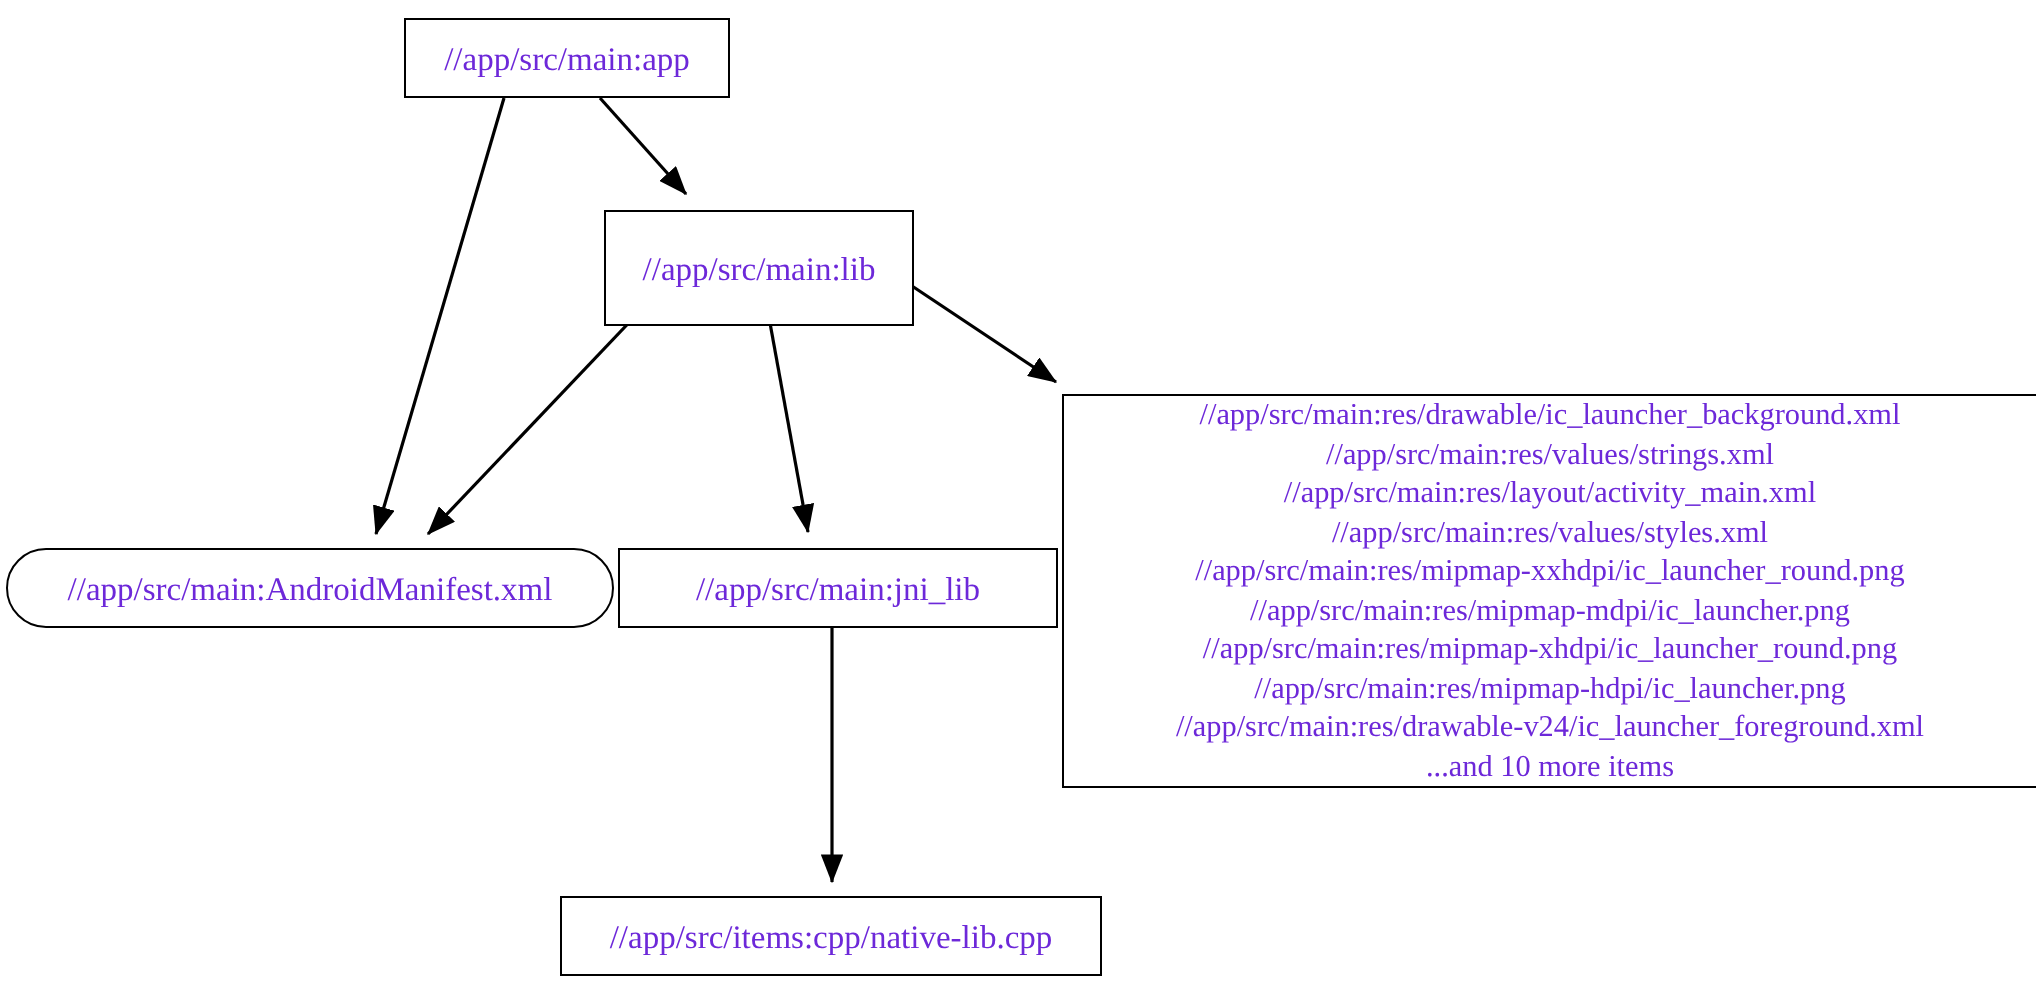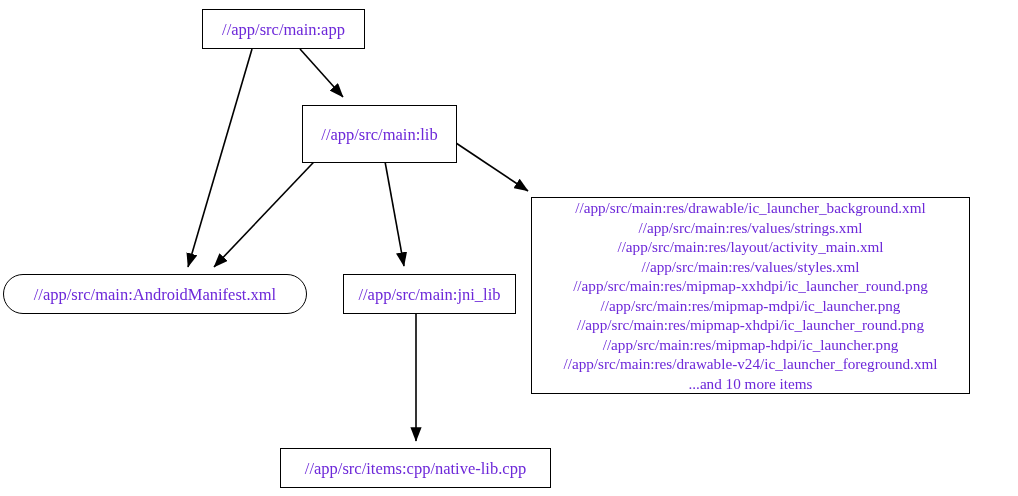--- a/index.html
+++ b/index.html
@@ -50,22 +50,22 @@
   }
   .node-multi .node-label {
     font-size: 15.2px;
     line-height: 19.5px;
   }
 
   
   #node-app        { left: 202px; top: 9px;   width: 163px; height: 40px; }
   #node-lib        { left: 302px; top: 105px; width: 155px; height: 58px; }
   #node-manifest   { left: 3px;   top: 274px; width: 304px; height: 40px; border-radius: 20px; }
-  #node-jnilib     { left: 343px; top: 274px; width: 173px; height: 40px; }
-  #node-res        { left: 531px; top: 197px; width: 439px; height: 197px; }
+  #node-jnilib     { left: 309px; top: 274px; width: 220px; height: 40px; }
+  #node-res        { left: 531px; top: 197px; width: 488px; height: 197px; }
   #node-cpp        { left: 280px; top: 448px; width: 271px; height: 40px; }
 </style>
 </head>
 <body>
 
 <div id="canvas">
 
   <svg id="edge-layer" width="1018" height="496" viewBox="0 0 1018 496" xmlns="http://www.w3.org/2000/svg">
     <defs>
       <marker id="arrowhead" markerWidth="9" markerHeight="7" refX="8.6" refY="3.5" orient="auto" markerUnits="strokeWidth">

